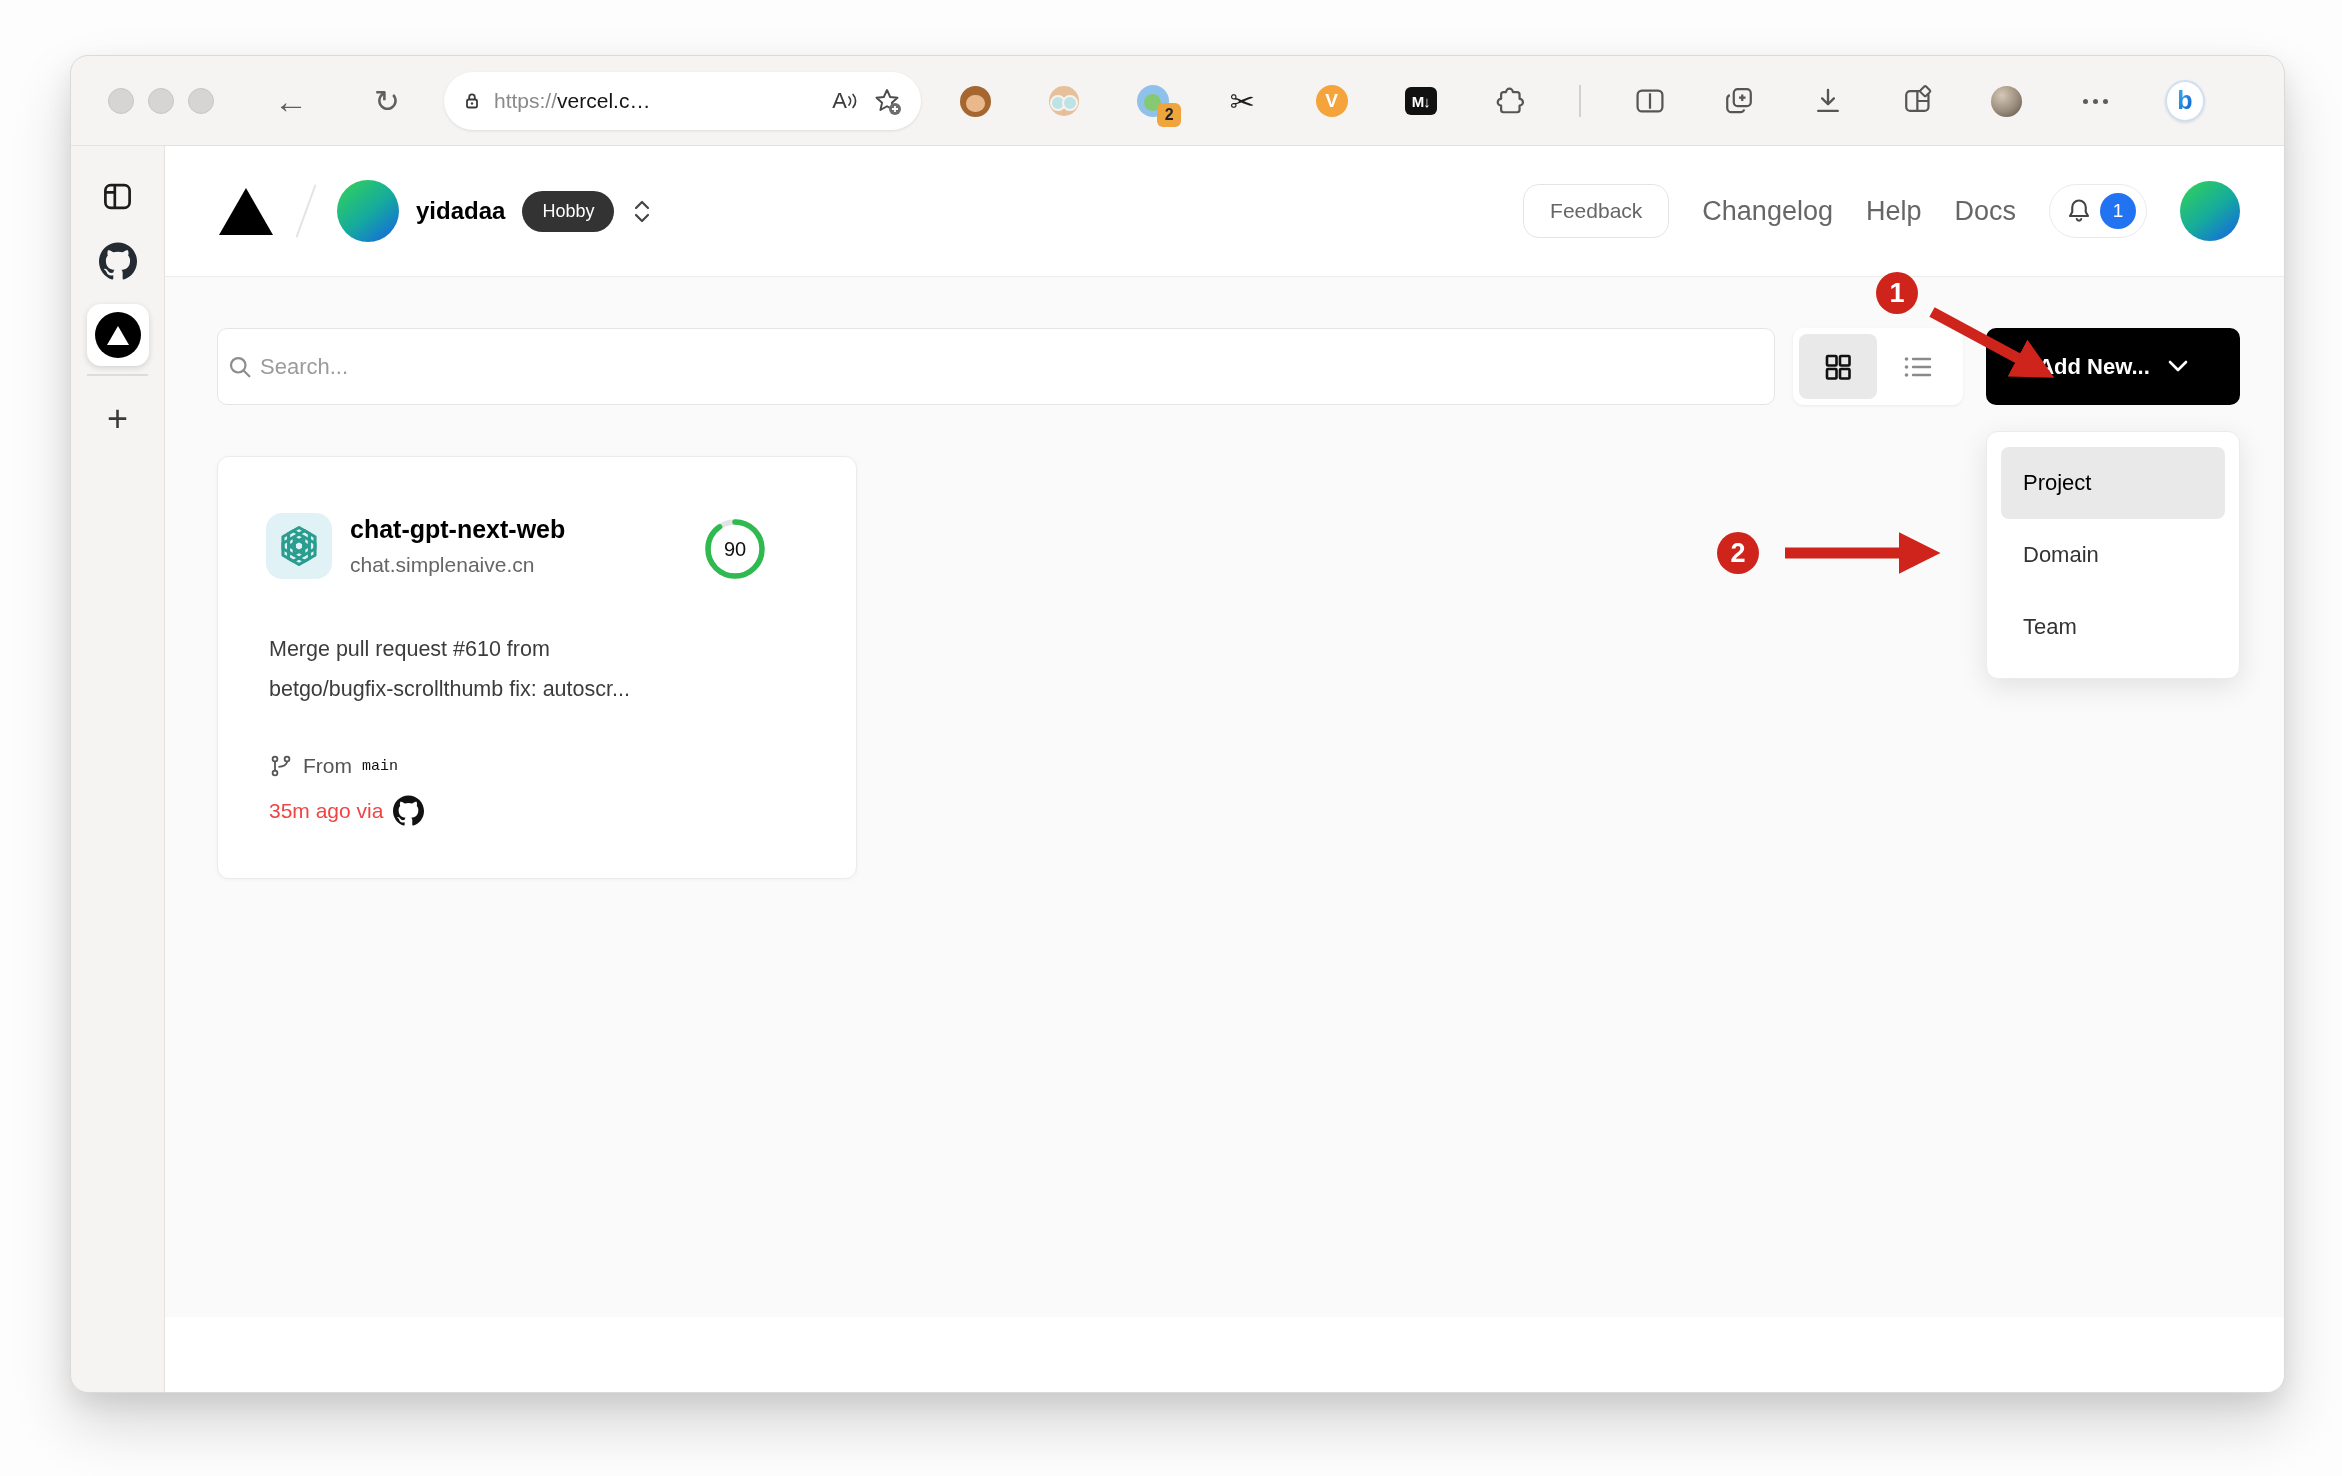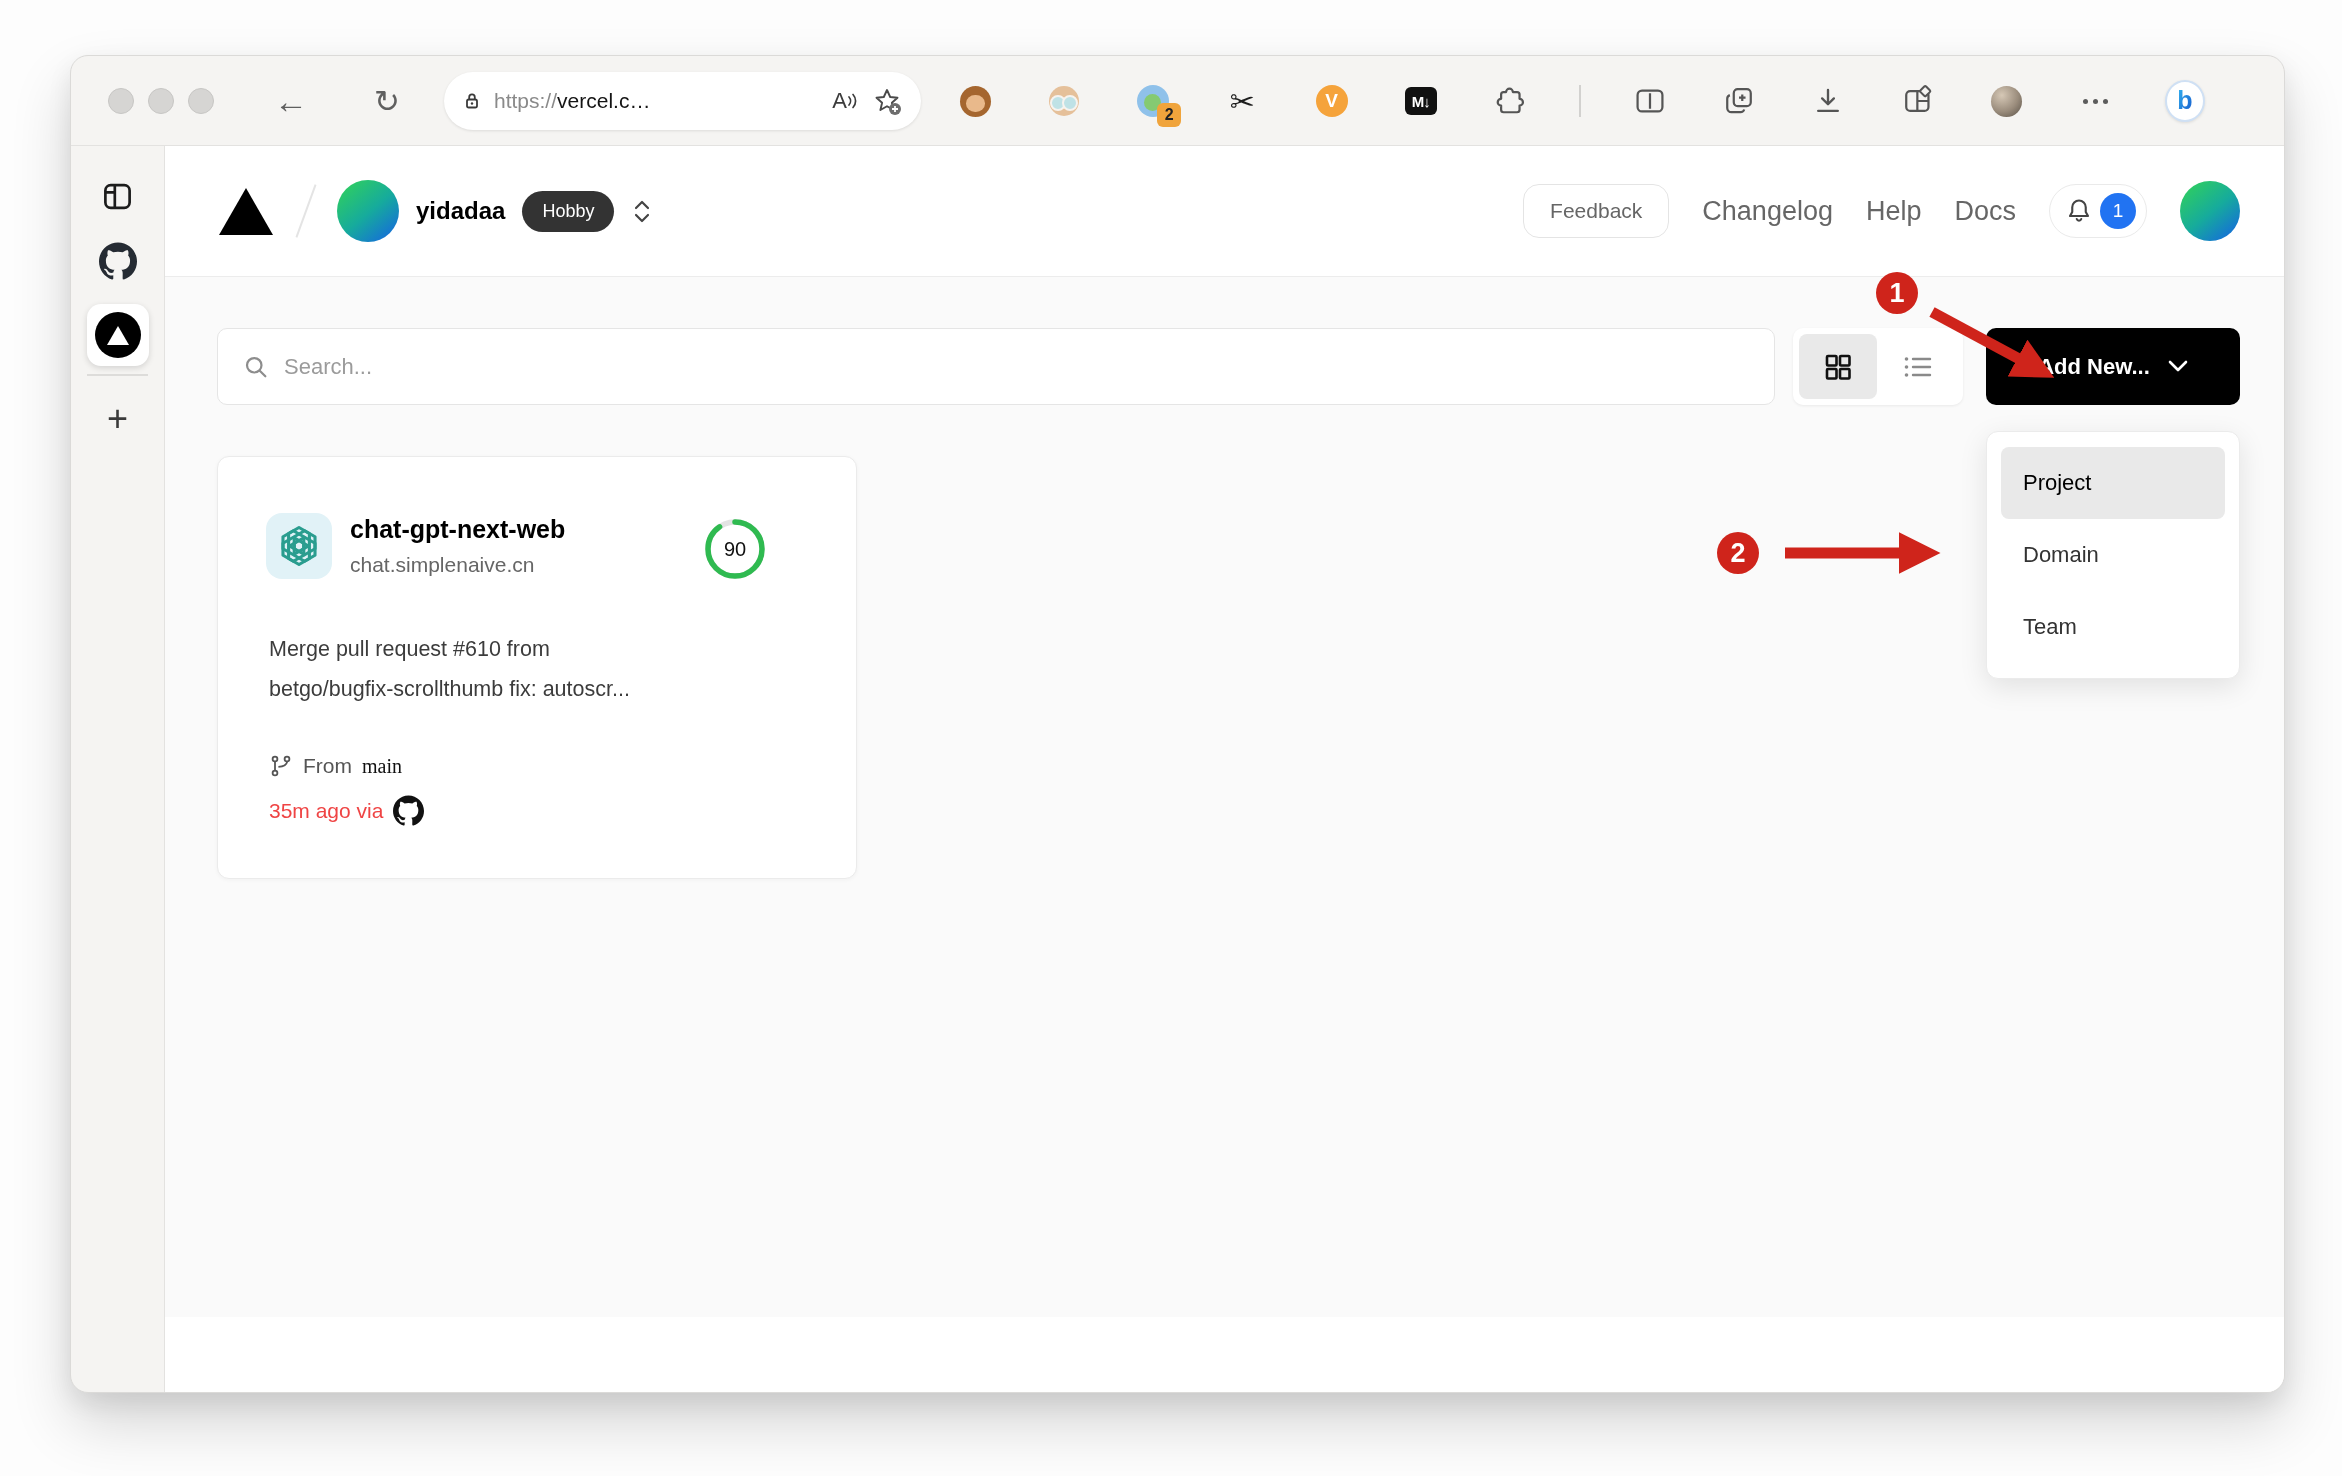--- a/index.html
+++ b/index.html
@@ -75,21 +75,21 @@
     background:linear-gradient(140deg,#31d05c 5%,#16ab9c 52%,#1568df 95%);}
   
   .tabs{height:77px;display:flex;align-items:center;gap:48px;padding-left:54px;}
   .tab{font-size:22px;color:#666;height:77px;display:flex;align-items:center;position:relative;}
   .tab.active{color:#000;font-weight:500;}
   .tab.active::after{content:"";position:absolute;left:0;right:0;bottom:0;height:4px;background:#000;}
   
   .vc-content{position:relative;height:1041px;background:#fafafa;border-top:1px solid #ececec;}
   .controls{position:absolute;left:52px;right:44px;top:51px;display:flex;align-items:stretch;height:77px;}
   .searchbox{flex:1;background:#fff;border:1px solid #e5e5e5;border-radius:10px;display:flex;align-items:center;
-    padding:0 24px;gap:12px;}
+    padding:0 8px;gap:4px;}
   .searchbox input{border:none;outline:none;flex:1;font-size:22px;color:#333;background:transparent;
     font-family:inherit;}
   .searchbox input::placeholder{color:#9b9b9b;}
   .viewtoggle{width:170px;margin-left:18px;background:#fff;border-radius:10px;box-shadow:0 1px 3px rgba(0,0,0,.07);
     display:flex;align-items:center;padding:6px;gap:2px;}
   .vbtn{flex:1;height:100%;display:flex;align-items:center;justify-content:center;border-radius:8px;}
   .vbtn.active{background:#e9e9e9;}
   .addnew{width:254px;margin-left:23px;background:#000;color:#fff;border:none;border-radius:10px;
     font-size:22px;font-weight:700;display:flex;align-items:center;justify-content:center;gap:18px;
     font-family:inherit;}
@@ -104,21 +104,21 @@
   .cardtop{position:absolute;left:48px;top:56px;right:40px;display:flex;}
   .apptile{width:66px;height:66px;border-radius:16px;background:#e1f2f7;display:flex;align-items:center;justify-content:center;}
   .cardtitles{margin-left:18px;}
   .cname{font-size:25px;font-weight:700;color:#000;margin-top:2px;}
   .cdomain{font-size:21px;color:#666;margin-top:9px;}
   .ring{position:absolute;right:49px;top:4px;width:64px;height:64px;}
   .ringscore{position:absolute;inset:0;display:flex;align-items:center;justify-content:center;
     font-size:20px;color:#111;}
   .commit{position:absolute;left:51px;top:172px;width:560px;font-size:21.5px;line-height:40px;color:#3c3c3c;}
   .branchrow{position:absolute;left:51px;top:262px;display:flex;align-items:center;gap:10px;font-size:21px;color:#555;margin-top:35px;}
-  .branchname{font-family:Liberation Serif, serif;color:#111;font-size:20px;}
+  .branchname{font-family:Liberation Mono, monospace;color:#111;font-size:15px;}
   .cardfoot{position:absolute;left:51px;top:338px;display:flex;align-items:center;gap:10px;font-size:21px;color:#ef4444;}
   .annotations{position:absolute;inset:0;z-index:60;pointer-events:none;}
   svg{display:block;}
 </style>
 </head>
 <body>
 
 <div class="window">
 
   <div class="toolbar">

